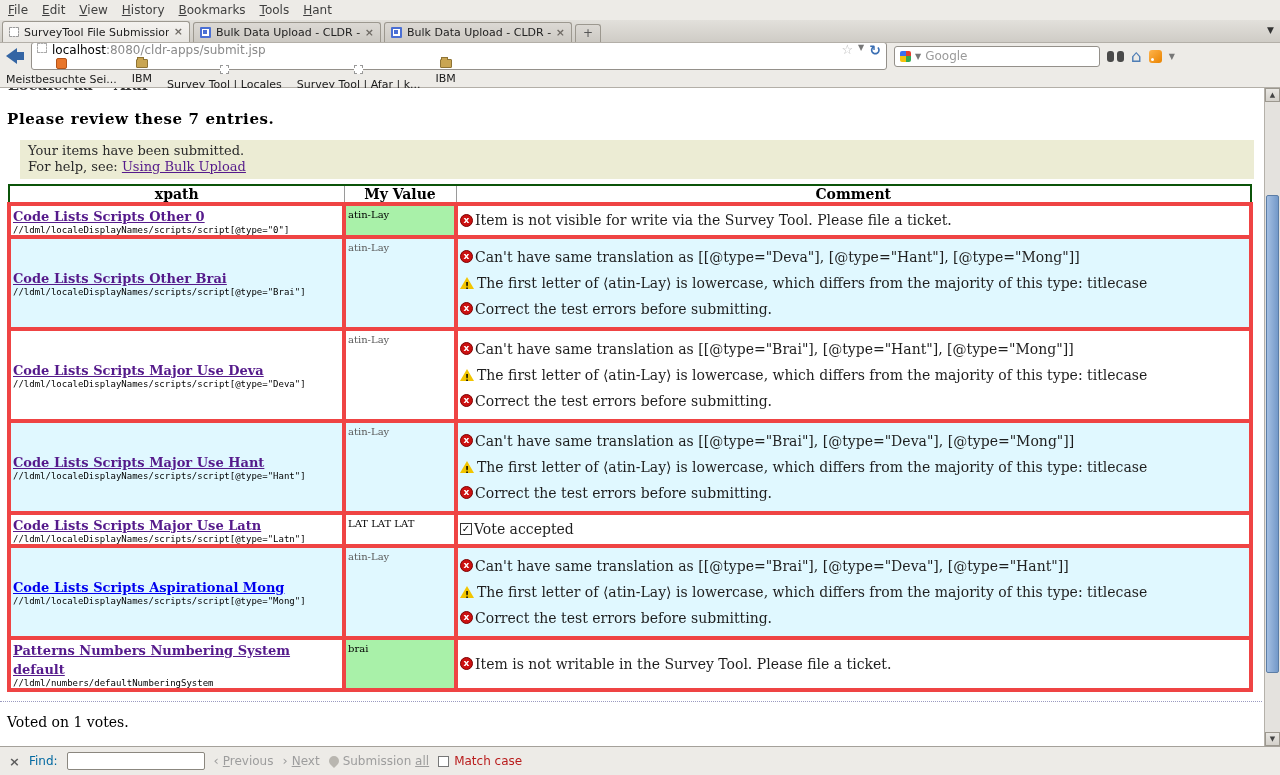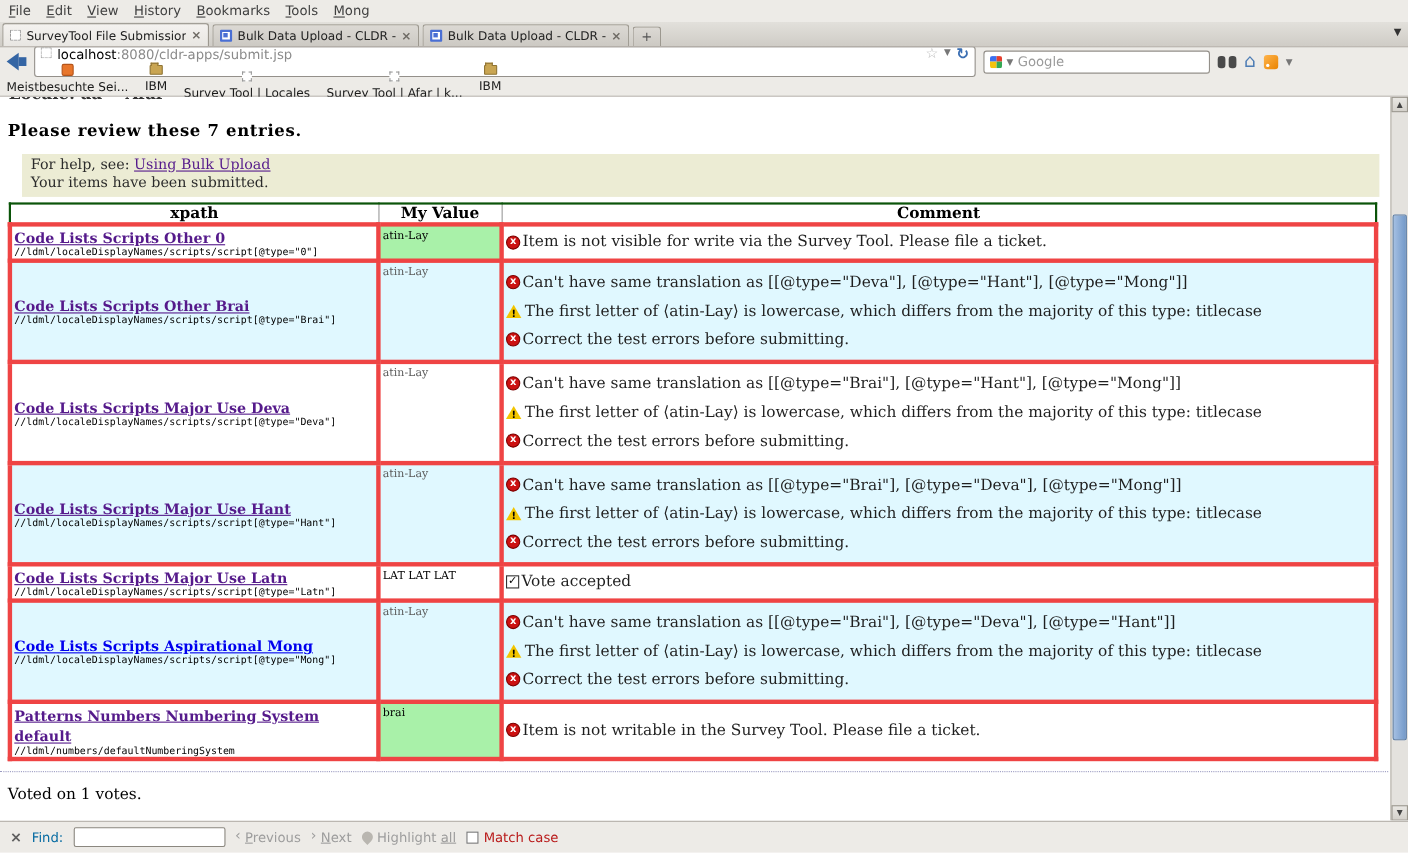--- a/index.html
+++ b/index.html
@@ -116,21 +116,21 @@
 </head>
 <body>
 
 <div class="menubar">
   <span class="menu-item">File</span>
   <span class="menu-item">Edit</span>
   <span class="menu-item">View</span>
   <span class="menu-item">History</span>
   <span class="menu-item">Bookmarks</span>
   <span class="menu-item">Tools</span>
-  <span class="menu-item">Mong</span>
+  <span class="menu-item">Hant</span>
 </div>
 
 <div class="tabbar">
   <div class="tab active">
     <span class="tab-favicon-dashed"></span>
     <span class="tab-title">SurveyTool File Submission | ...</span>
     <span class="tab-close">×</span>
   </div>
   <div class="tab">
     <span class="tab-favicon-cldr"></span>
@@ -200,22 +200,22 @@
   </span>
 </div>
 
 <div class="content">
   <div class="content-inner">
     <div class="clipped-heading">
       <span>Locale: aa - 'Afar'</span>
     </div>
     <div class="review-heading">Please review these 7 entries.</div>
     <div class="notice">
+      <div>Your items have been submitted.</div>
       <div><span>For help, see: </span><a href="#" class="visited">Using Bulk Upload</a></div>
-      <div>Your items have been submitted.</div>
     </div>
 
     <table class="review">
       <colgroup>
           <col style="width:335px">
           <col style="width:112px">
           <col>
         </colgroup>
       <thead>
         <tr>
@@ -348,19 +348,19 @@
   <span class="find-nav">
     <span class="nav-chev">‹</span>
     <span class="lbl">Previous</span>
   </span>
   <span class="find-nav">
     <span class="nav-chev">›</span>
     <span class="lbl">Next</span>
   </span>
   <span class="find-nav">
     <span class="hl-icon"></span>
-    <span><span>Highlight </span><span class="hl-all">all</span></span>
+    <span><span>Submission </span><span class="hl-all">all</span></span>
   </span>
   <span class="match-case">
     <span class="mc-box"></span>
     <span>Match case</span>
   </span>
 </div>
 
 </body></html>

